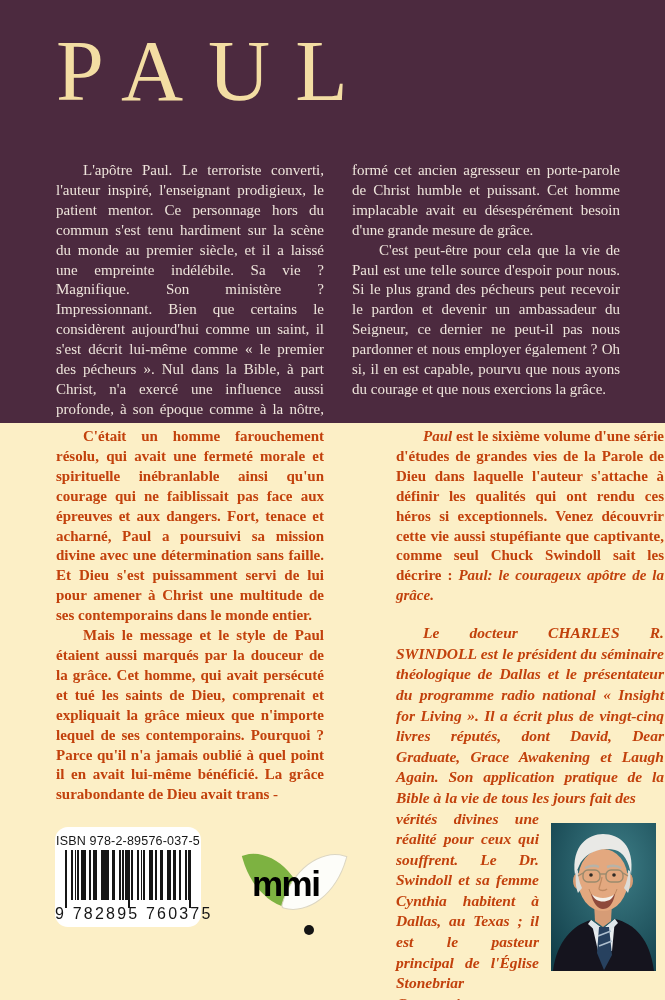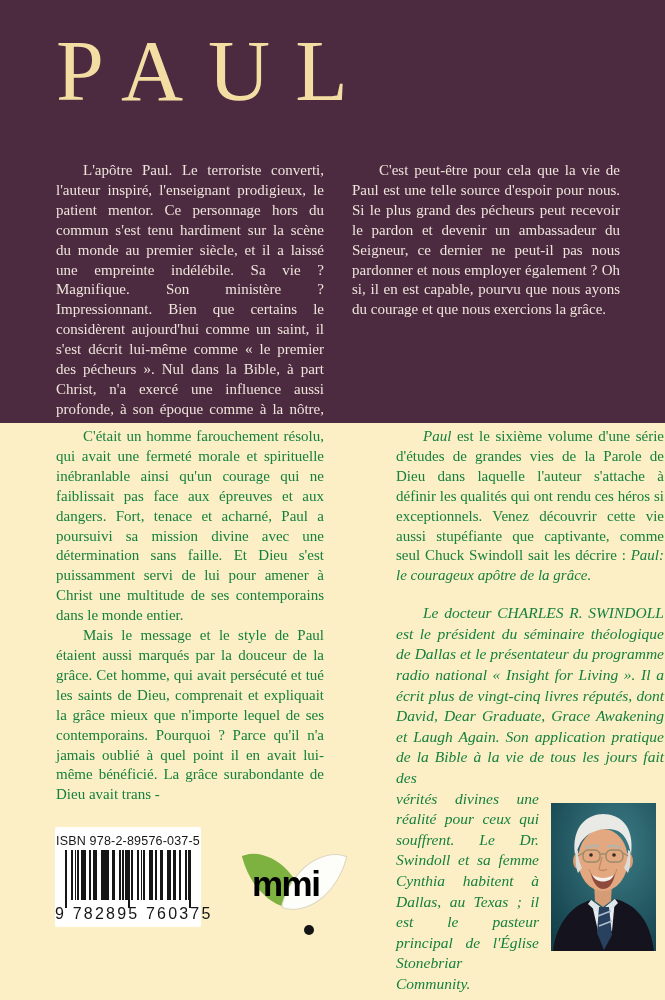--- a/index.html
+++ b/index.html
@@ -19,37 +19,37 @@
     color:#F3DDA3;letter-spacing:25px;white-space:nowrap;
   }
   .subtitle{
     position:absolute;left:58px;top:118px;
     font-style:italic;font-size:15.5px;color:#F2EADC;letter-spacing:.3px;white-space:nowrap;
   }
 
   .col{position:absolute;width:268px;text-align:justify;font-size:15px;line-height:19.9px;}
   .col p{margin:0;padding:0;}
   .light{color:#EEE4DB;}
-  .dark{color:#15803d;}
+  .dark{color:#c2410c;font-weight:bold;}
   .indent{text-indent:27px;}
   .col-lt{left:56px;top:161px;height:262px;overflow:hidden;}
   .col-rt{left:352px;top:161px;height:262px;overflow:hidden;}
   .col-lb{left:56px;top:427px;}
   .col-rb{left:352px;top:427px;margin-left:44px;}
   .it{font-style:italic;}
   .bio{font-style:italic;font-size:15.5px;line-height:20.6px;margin-top:17px !important;}
   .bio2{font-style:italic;font-size:15.5px;line-height:20.6px;}
   .photo{
     float:right;width:105px;height:148px;margin:14px 8px 4px 12px;
     background:#1C515C;
   }
 
   .barcode{
     position:absolute;left:55px;top:827px;width:146px;height:100px;
-    background:#fff;border-radius:2px;text-align:center;
+    background:#fff;border-radius:13px;text-align:center;
     font-family:"Liberation Sans","DejaVu Sans",sans-serif;color:#161616;
   }
   .isbn{font-size:12.5px;padding-top:7px;letter-spacing:.2px;white-space:nowrap;}
   .bars{
     position:relative;height:50px;margin:2px 10px 0;
     background-image:
       repeating-linear-gradient(90deg,#161616 0 2px,transparent 2px 6px),
       repeating-linear-gradient(90deg,#161616 0 1.5px,transparent 1.5px 9.5px),
       repeating-linear-gradient(90deg,transparent 0 16px,#161616 16px 19px,transparent 19px 23px);
   }
@@ -79,20 +79,21 @@
   <div class="top-bg"></div>
   <div class="bottom-bg"></div>
 
   <h1 class="title">PAUL</h1>
 
   <div class="col col-lt light">
     <p class="indent">L'apôtre Paul. Le terroriste converti, l'auteur inspiré, l'enseignant prodigieux, le patient mentor. Ce personnage hors du commun s'est tenu hardiment sur la scène du monde au premier siècle, et il a laissé une empreinte indélébile. Sa vie ? Magnifique. Son ministère ? Impressionnant. Bien que certains le considèrent aujourd'hui comme un saint, il s'est décrit lui-même comme « le premier des pécheurs ». Nul dans la Bible, à part Christ, n'a exercé une influence aussi profonde, à son époque comme à la nôtre, que Paul.</p>
   </div>
 
   <div class="col col-rt light">
+    <p>formé cet ancien agresseur en porte-parole de Christ humble et puissant. Cet homme implacable avait eu désespérément besoin d'une grande mesure de grâce.</p>
     <p class="indent">C'est peut-être pour cela que la vie de Paul est une telle source d'espoir pour nous. Si le plus grand des pécheurs peut recevoir le pardon et devenir un ambassadeur du Seigneur, ce dernier ne peut-il pas nous pardonner et nous employer également ? Oh si, il en est capable, pourvu que nous ayons du courage et que nous exercions la grâce.</p>
   </div>
 
   <div class="col col-lb dark">
     <p class="indent">C'était un homme farouchement résolu, qui avait une fermeté morale et spirituelle inébranlable ainsi qu'un courage qui ne faiblissait pas face aux épreuves et aux dangers. Fort, tenace et acharné, Paul a poursuivi sa mission divine avec une détermination sans faille. Et Dieu s'est puissamment servi de lui pour amener à Christ une multitude de ses contemporains dans le monde entier.</p>
     <p class="indent">Mais le message et le style de Paul étaient aussi marqués par la douceur de la grâce. Cet homme, qui avait persécuté et tué les saints de Dieu, comprenait et expliquait la grâce mieux que n'importe lequel de ses contemporains. Pourquoi ? Parce qu'il n'a jamais oublié à quel point il en avait lui-même bénéficié. La grâce surabondante de Dieu avait trans -</p>
   </div>
 
   <div class="col col-rb dark">
     <p class="indent"><span class="it">Paul</span><span> est le sixième volume d'une série d'études de grandes vies de la Parole de Dieu dans laquelle l'auteur s'attache à définir les qualités qui ont rendu ces héros si exceptionnels. Venez découvrir cette vie aussi stupéfiante que captivante, comme seul Chuck Swindoll sait les décrire : </span><span class="it">Paul: le courageux apôtre de la grâce.</span></p>

